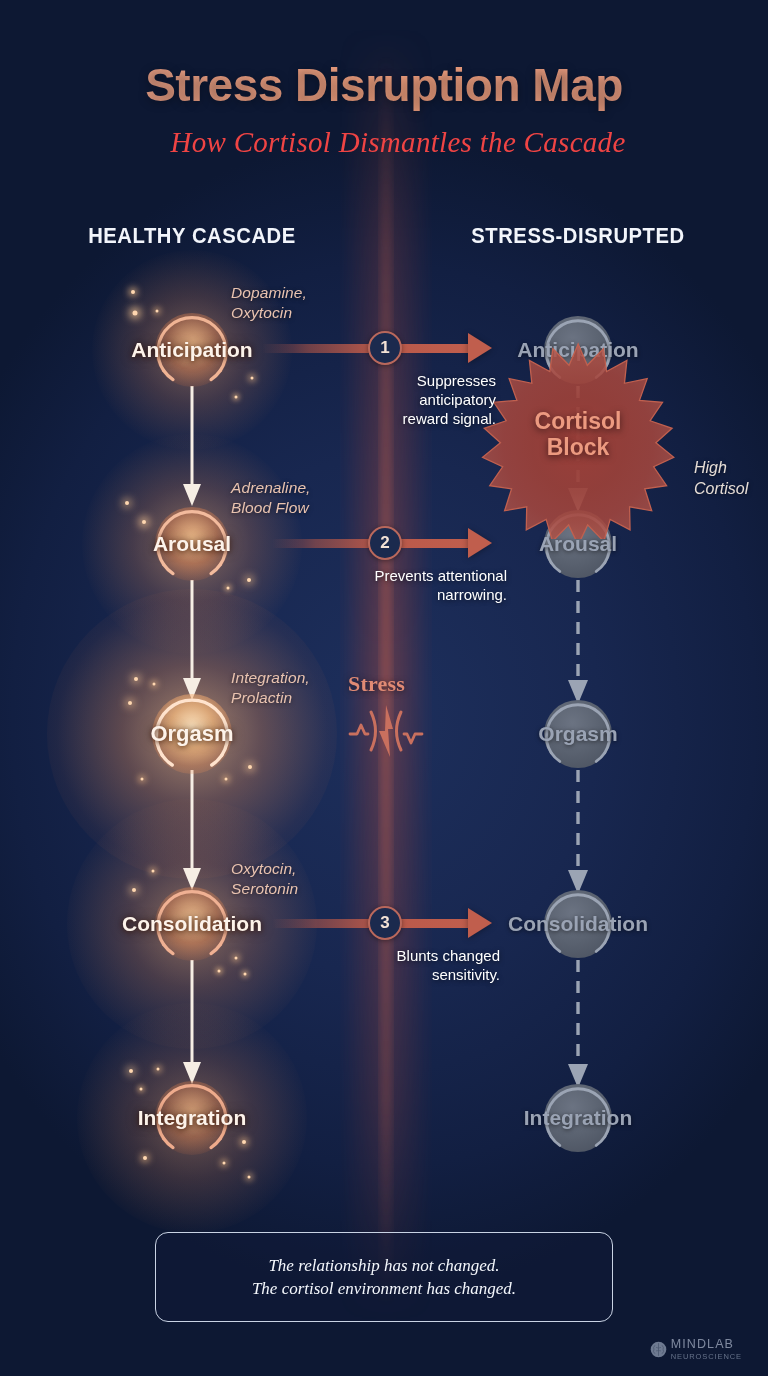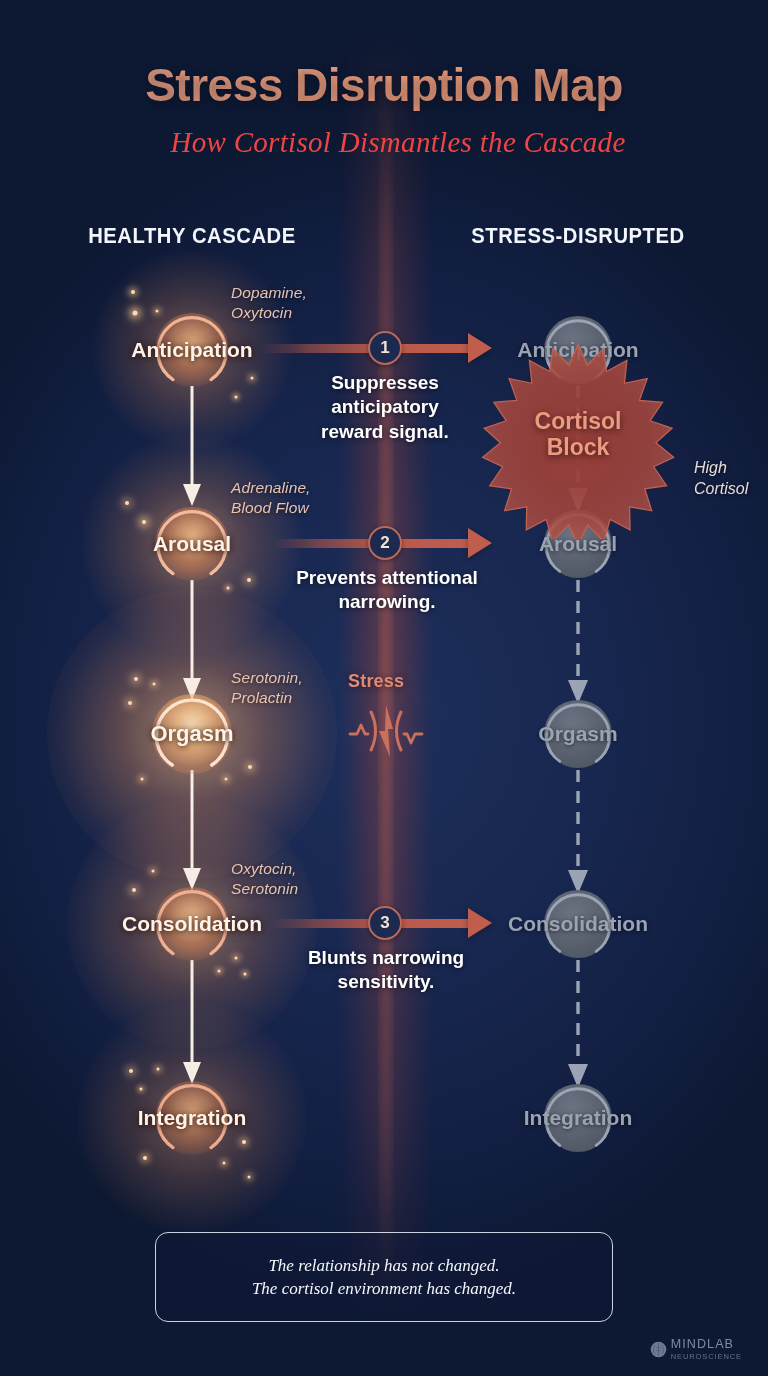--- a/index.html
+++ b/index.html
@@ -97,21 +97,21 @@
     filter:drop-shadow(0 1px 3px rgba(0,0,0,.35));
   }
   .harrow .badge {
     position:absolute; top:-2px; width:34px; height:34px; border-radius:50%;
     background:#1b2a4e; border:2px solid #b9685c;
     display:flex; align-items:center; justify-content:center;
     color:#f3e2d6; font-size:17px; font-weight:bold;
     box-shadow:0 1px 5px rgba(0,0,0,.4);
   }
   .hcap {
-    position:absolute; text-align:center; font-size:19px; font-weight:bold;
+    position:absolute; text-align:right; font-size:15px; font-weight:normal;
     color:#ffffff; line-height:1.28; white-space:pre-line;
     text-shadow:0 1px 5px rgba(0,0,0,.6);
   }
 
   
   .vconn { position:absolute; }
 
   
   .burst { position:absolute; transform:translate(-50%,-50%); }
   .burst .txt {
@@ -120,22 +120,22 @@
     color:#ec9a80; white-space:pre-line;
     text-shadow:0 2px 7px rgba(0,0,0,.6);
   }
   .high-cortisol {
     position:absolute; font-style:italic; font-size:16px; line-height:1.34;
     color:#e6ddd6; white-space:pre-line; text-shadow:0 1px 4px rgba(0,0,0,.55);
   }
 
   
   .stress-label {
-    position:absolute; font-size:18px; font-weight:bold; color:#e08a74;
-    text-shadow:0 1px 6px rgba(0,0,0,.5); letter-spacing:.2px;
+    position:absolute; font-size:22px; font-weight:bold; color:#e08a74;
+    text-shadow:0 1px 6px rgba(0,0,0,.5); letter-spacing:.2px;font-family:Liberation Serif, serif;
   }
 
   
   .footer-box {
     position:absolute; left:155px; top:1232px; width:458px; height:90px;
     border:1.6px solid #c9d3e4; border-radius:13px;
     background:rgba(16,27,57,.35);
     display:flex; align-items:center; justify-content:center;
   }
   .footer-text {
@@ -264,21 +264,21 @@
       <path d="M 71.3 63.5 A 34 34 0 0 1 62 72.6" fill="none" stroke="#eeab8c" stroke-width="3.2" stroke-linecap="round"></path>
       <path d="M 24 72.6 A 34 34 0 0 1 14.7 63.5" fill="none" stroke="#eeab8c" stroke-width="3.2" stroke-linecap="round"></path>
     </svg>
     <div class="lbl" style="font-size:21px;">Integration</div>
   </div>
 
   <div class="chem" style="left:231px; top:283px;">Dopamine,
 Oxytocin</div>
   <div class="chem" style="left:231px; top:478px;">Adrenaline,
 Blood Flow</div>
-  <div class="chem" style="left:231px; top:668px;">Serotonin,
+  <div class="chem" style="left:231px; top:668px;">Integration,
 Prolactin</div>
   <div class="chem" style="left:231px; top:859px;">Oxytocin,
 Serotonin</div>
 
   <svg class="vconn" style="left:558px; top:386px;" width="40" height="128" viewBox="0 0 40 128">
     <line x1="20" y1="0" x2="20" y2="104" stroke="#9ba4b4" stroke-width="3.4" stroke-dasharray="12 9"></line>
     <polygon points="20,126 10,102 30,102" fill="#9ba4b4"></polygon>
   </svg>
   <svg class="vconn" style="left:558px; top:580px;" width="40" height="126" viewBox="0 0 40 126">
     <line x1="20" y1="0" x2="20" y2="102" stroke="#9ba4b4" stroke-width="3.4" stroke-dasharray="12 9"></line>
@@ -376,21 +376,21 @@
     <div class="badge" style="left:96px;">2</div>
   </div>
   <div class="hcap" style="left:267px; top:566px; width:240px;">Prevents attentional
 narrowing.</div>
 
   <div class="harrow" style="left:272px; top:908px; width:222px;">
     <div class="bar" style="width:198px;"></div>
     <div class="head" style="left:196px;"></div>
     <div class="badge" style="left:96px;">3</div>
   </div>
-  <div class="hcap" style="left:272px; top:946px; width:228px;">Blunts narrowing
+  <div class="hcap" style="left:272px; top:946px; width:228px;">Blunts changed
 sensitivity.</div>
 
   <div class="stress-label" style="left:348px; top:671px;">Stress</div>
   <svg style="position:absolute; left:340px; top:703px;" width="92" height="56" viewBox="0 0 92 56">
     <path d="M46 2 L53 26 L48 26 L50 54 L39 28 L45 28 Z" fill="#c9705e"></path>
     <path d="M31 9 Q40 28 31 47" fill="none" stroke="#c9705e" stroke-width="3" stroke-linecap="round"></path>
     <path d="M61 9 Q52 28 61 47" fill="none" stroke="#c9705e" stroke-width="3" stroke-linecap="round"></path>
     <path d="M10 31 L17 31 L21 22 L25 31 L28 31" fill="none" stroke="#c9705e" stroke-width="2.8" stroke-linecap="round" stroke-linejoin="round"></path>
     <path d="M64 31 L67 31 L71 40 L75 31 L82 31" fill="none" stroke="#c9705e" stroke-width="2.8" stroke-linecap="round" stroke-linejoin="round"></path>
   </svg>

